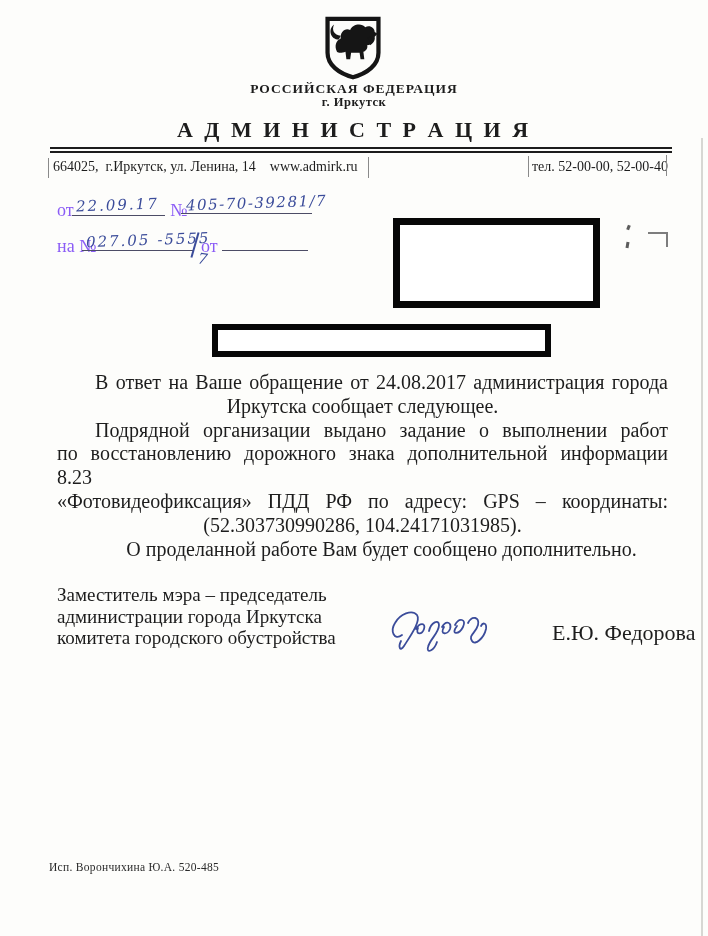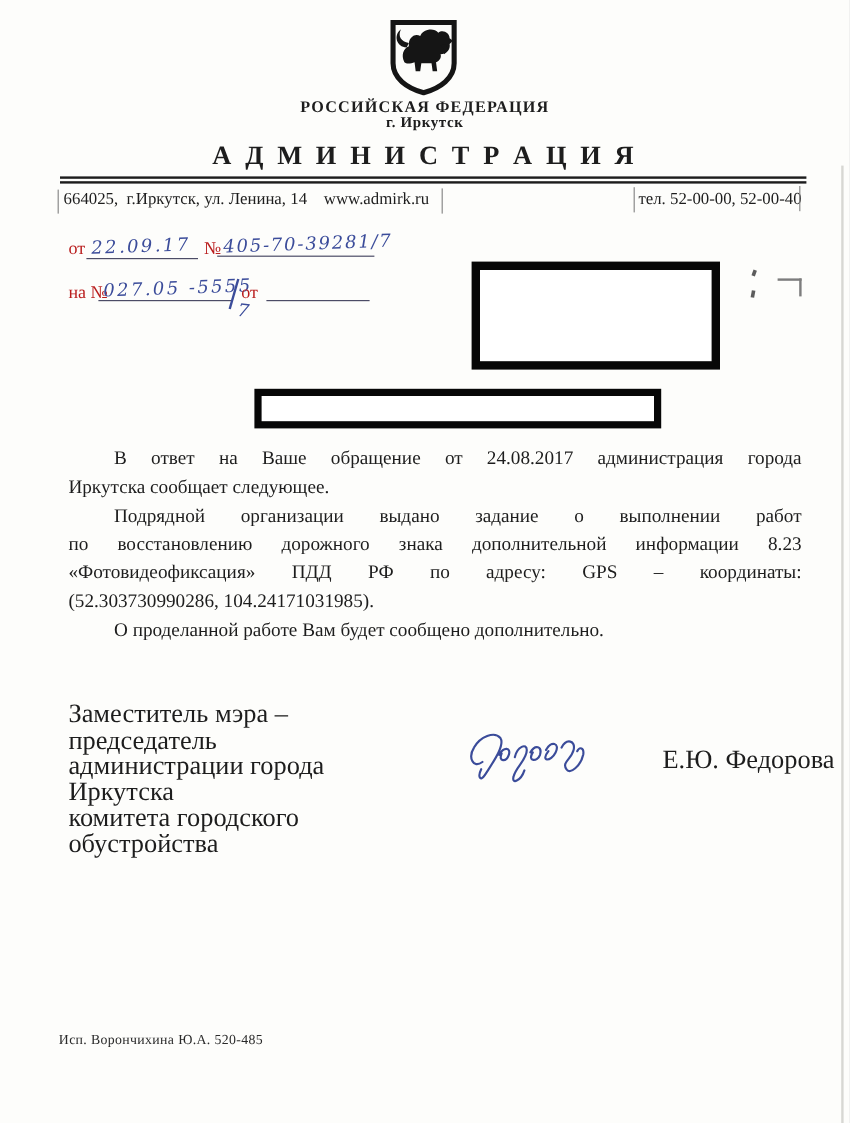--- a/index.html
+++ b/index.html
@@ -23,21 +23,21 @@
   .rule-double{left:50px;top:147px;width:622px;height:2px;border-top:2px solid #1c1c1c;border-bottom:2px solid #1c1c1c;}
   .addr-left{left:53px;top:159px;font-size:14px;white-space:pre;}
   .phone{left:532px;top:159px;width:131px;font-size:14px;white-space:pre;}
   .vline{width:1px;background:#8a8a8a;}
   .vl-0{left:48px;top:158px;height:20px;}
   .vl-1{left:368px;top:157px;height:21px;}
   .vl-2{left:528px;top:156px;height:21px;}
   .vl-3{left:666px;top:155px;height:21px;}
 
   
-  .ref-label{font-size:15px;color:#b91c1c;}
+  .ref-label{font-size:18px;color:#8b5cf6;}
   .hand{
     font-family:"DejaVu Serif", serif;
     font-style:italic;
     color:#3b4c9a;
     font-size:15px;
     letter-spacing:2px;
     white-space:nowrap;
   }
   .hw-tilt{transform:rotate(-2deg);}
   .uline{height:1px;border-bottom:1.5px solid #4c4c66;}
@@ -59,27 +59,27 @@
   .redact{background:#ffffff;border-style:solid;border-color:#070707;}
   .redact-1{left:393px;top:218px;width:193px;height:76px;border-width:7px;}
   .redact-2{left:212px;top:324px;width:327px;height:21px;border-width:6px;}
   .corner-mark{left:648px;top:232px;width:18px;height:13px;border-top:2px solid #7d7d7d;border-right:2px solid #7d7d7d;}
   .dot{background:#5c5c5c;}
   .dot-1{left:627px;top:225px;width:3px;height:5px;transform:rotate(20deg);}
   .dot-2{left:626px;top:242px;width:3px;height:6px;transform:rotate(10deg);}
   .scan-edge{left:701px;top:138px;width:2px;height:798px;background:#d7d7d3;}
 
   
-  .body-text{left:57px;top:371px;width:611px;font-size:16px;line-height:23.8px;}
-  .bline{min-height:23.8px;}
+  .body-text{left:57px;top:371px;width:611px;font-size:20px;line-height:23.8px;}
+  .bline{min-height:23.8px;text-align:center;}
   .bline.indent{text-indent:38px;}
   .bline.fill{text-align:justify;text-align-last:justify;}
 
   
-  .sig-title{left:57px;top:584px;width:300px;font-size:22px;line-height:21.6px;}
+  .sig-title{left:57px;top:584px;width:300px;font-size:19px;line-height:21.6px;}
   .sig-svg{left:386px;top:595px;width:118px;height:64px;}
   .sig-name{left:552px;top:620px;font-size:22px;white-space:nowrap;}
 
   
   .executor{left:49px;top:861px;font-size:11.5px;letter-spacing:0.3px;color:#2a2a2a;}
 </style>
 </head>
 <body>
 
 <div class="page">

